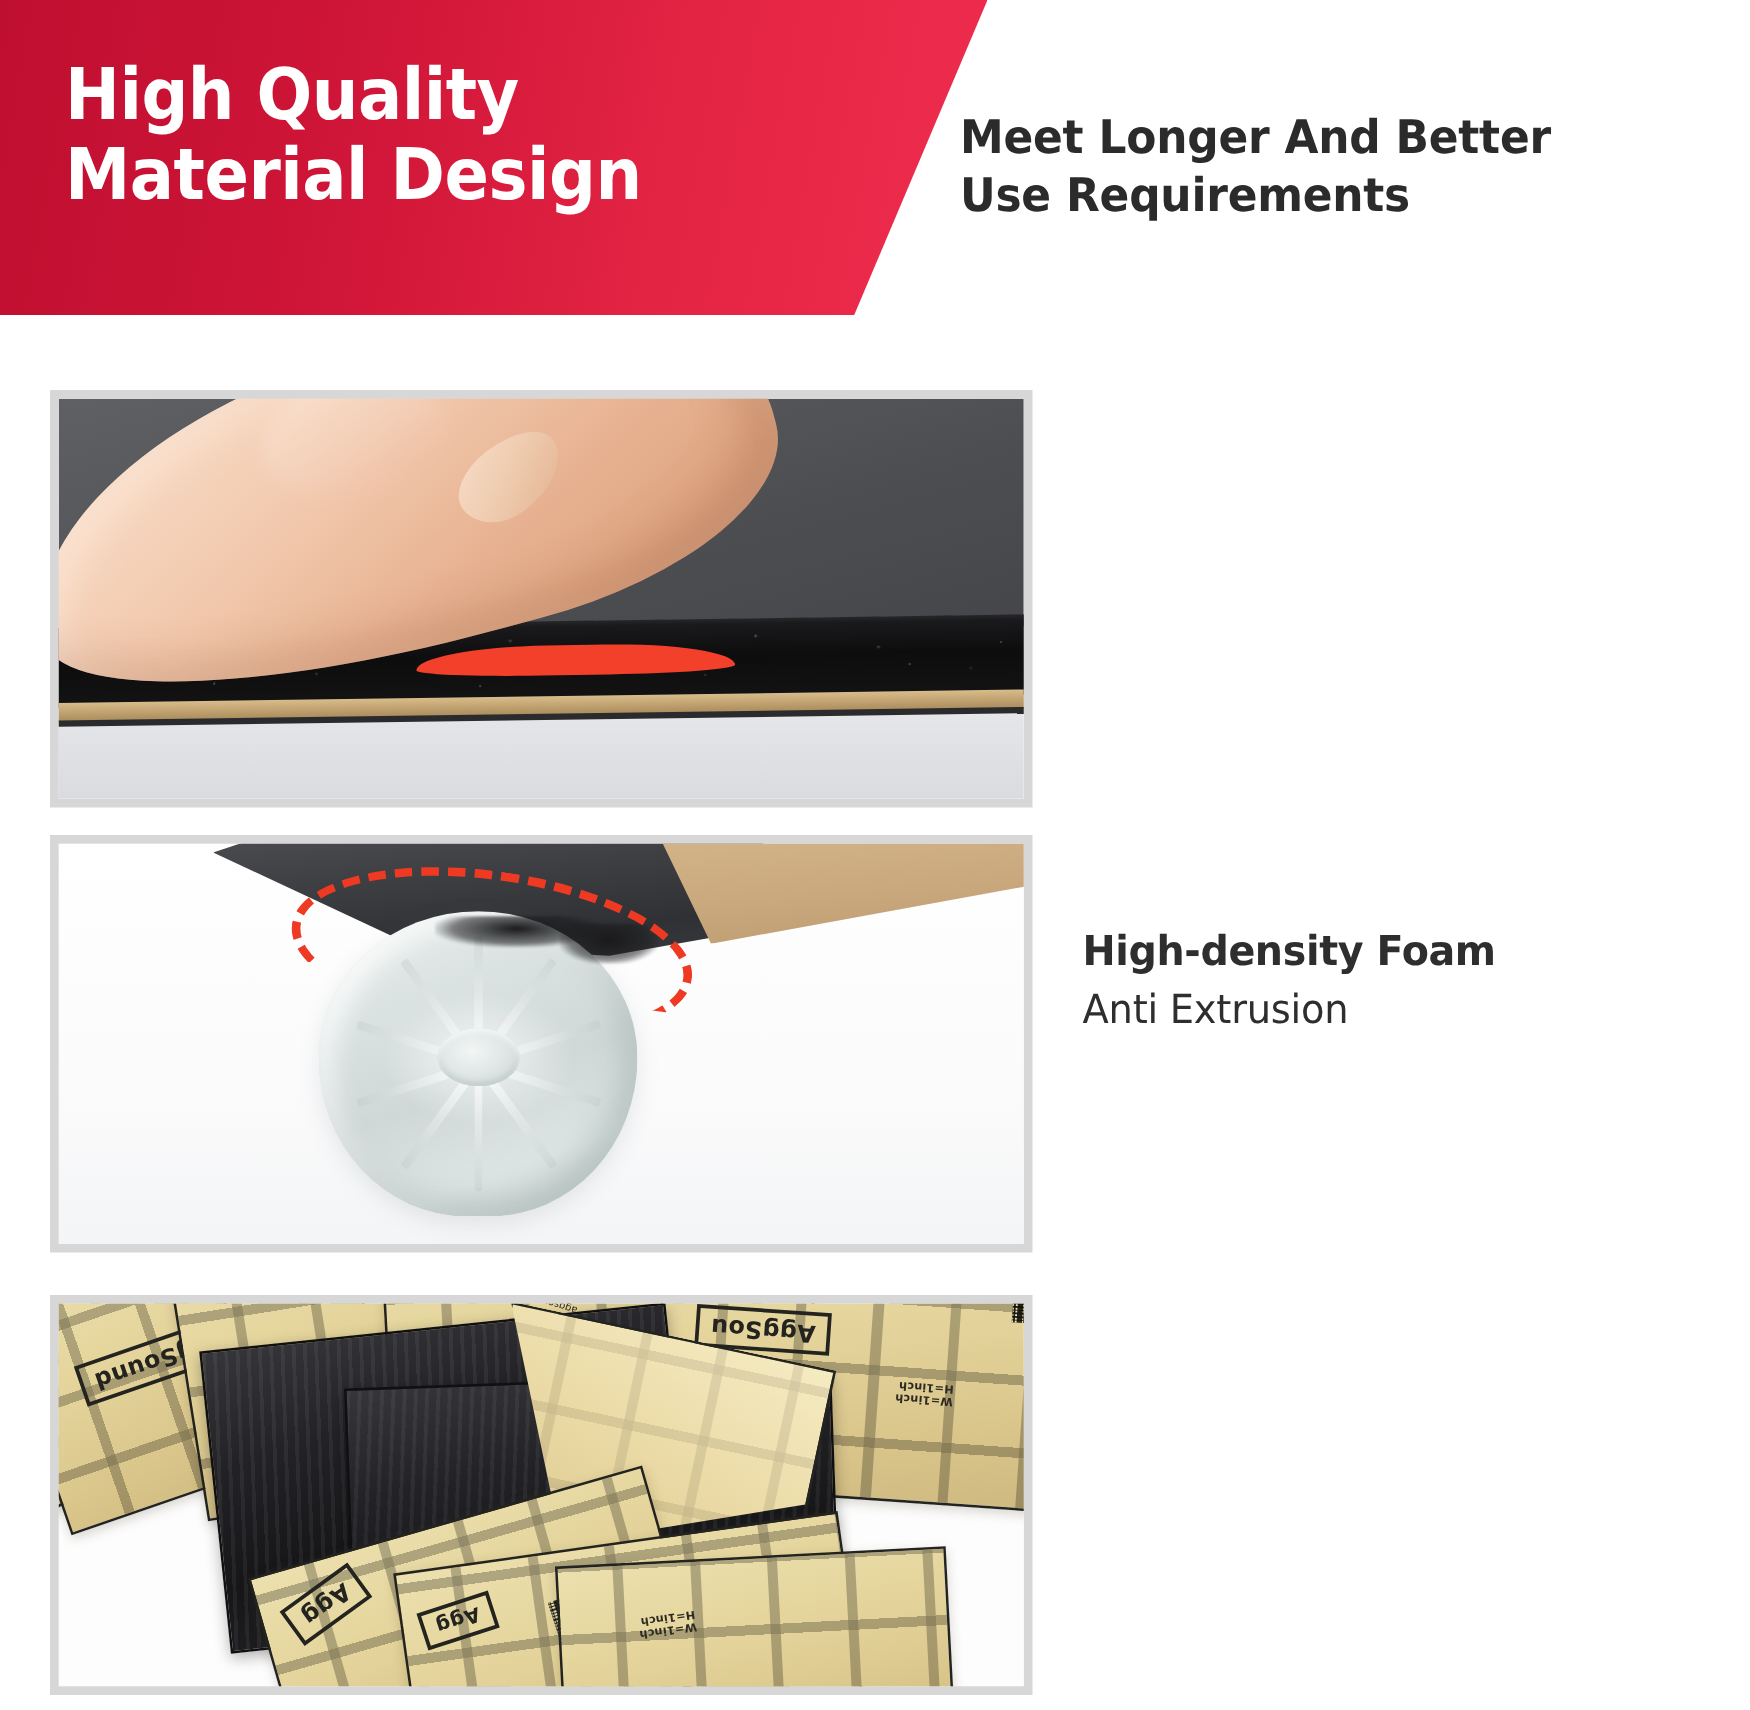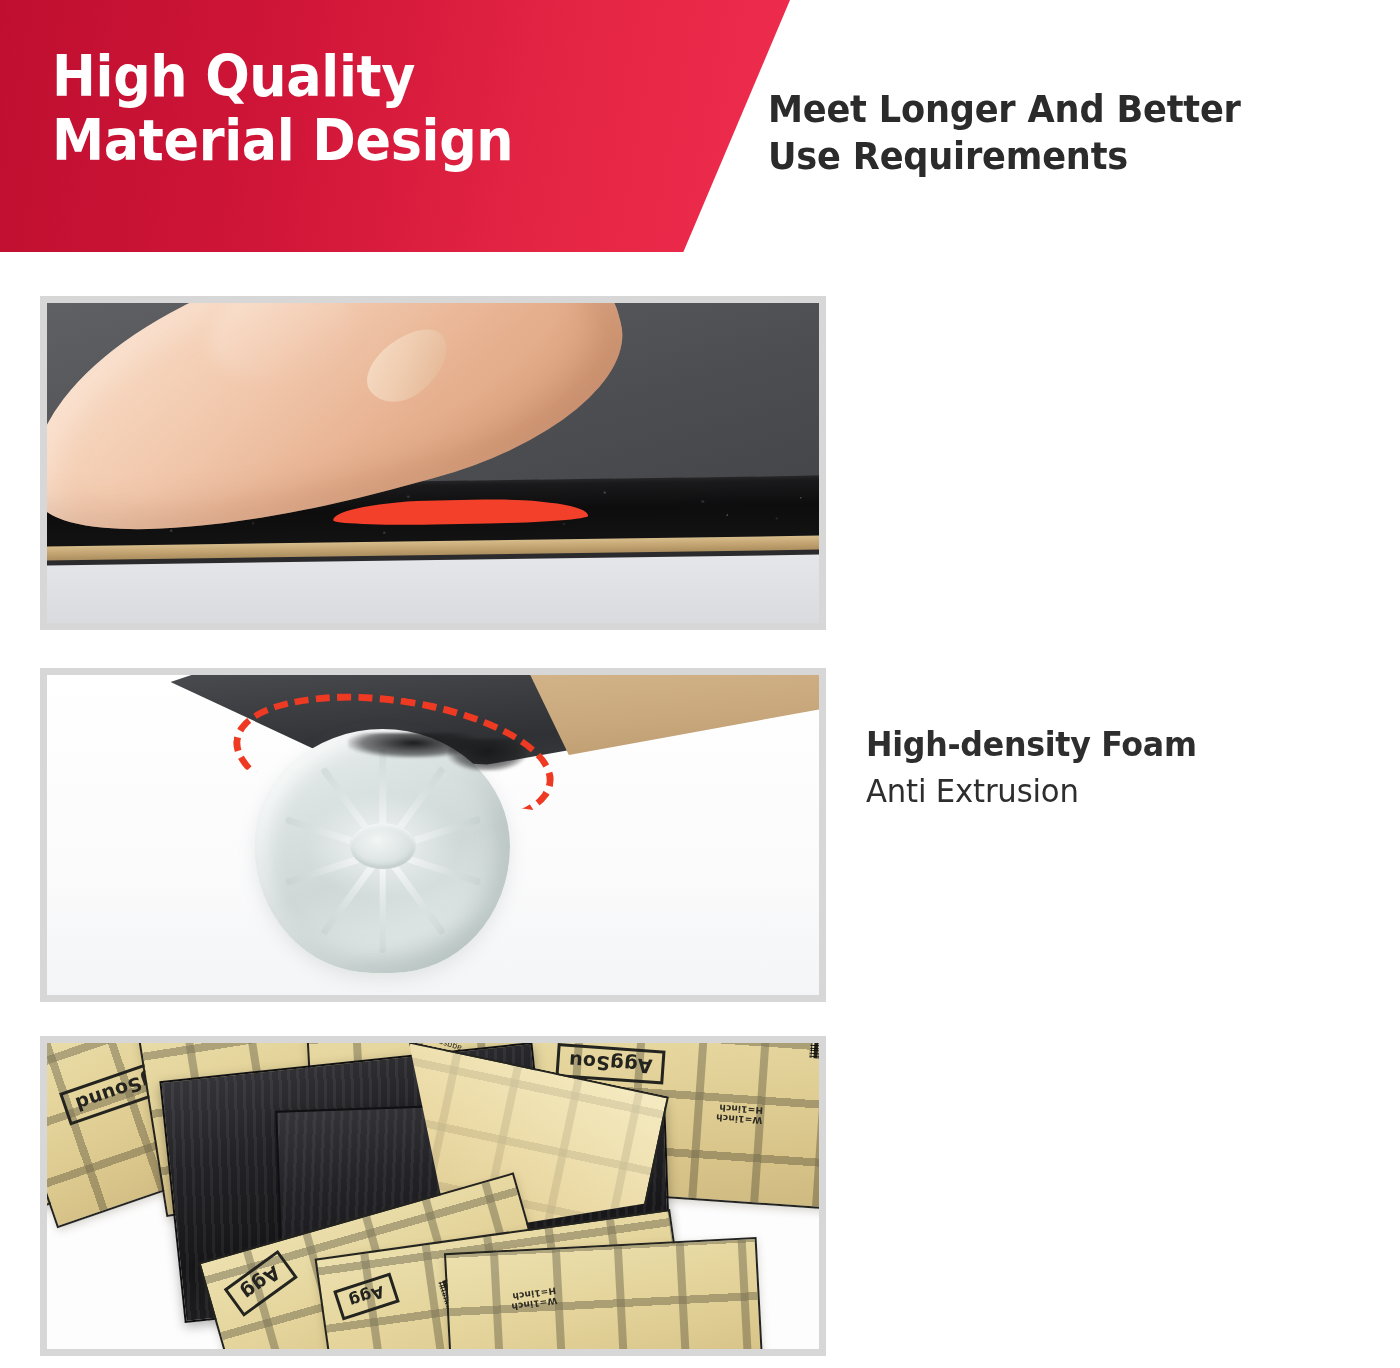--- a/index.html
+++ b/index.html
@@ -55,21 +55,21 @@
     line-height: 47px;
     font-weight: 700;
     letter-spacing: -0.2px;
     transform: scaleX(0.95);
     transform-origin: left top;
     white-space: pre-line;
   }
 
   
   .feature-row { position: absolute; left: 0; width: 1400px; }
-  #feature-row-0 { top: 296px;  height: 334px; }
+  #feature-row-0 { top: 312px;  height: 334px; }
   #feature-row-1 { top: 668px;  height: 334px; }
   #feature-row-2 { top: 1036px; height: 320px; }
 
   .panel {
     position: absolute;
     left: 40px;
     top: 0;
     width: 786px;
     height: 100%;
     box-sizing: border-box;

